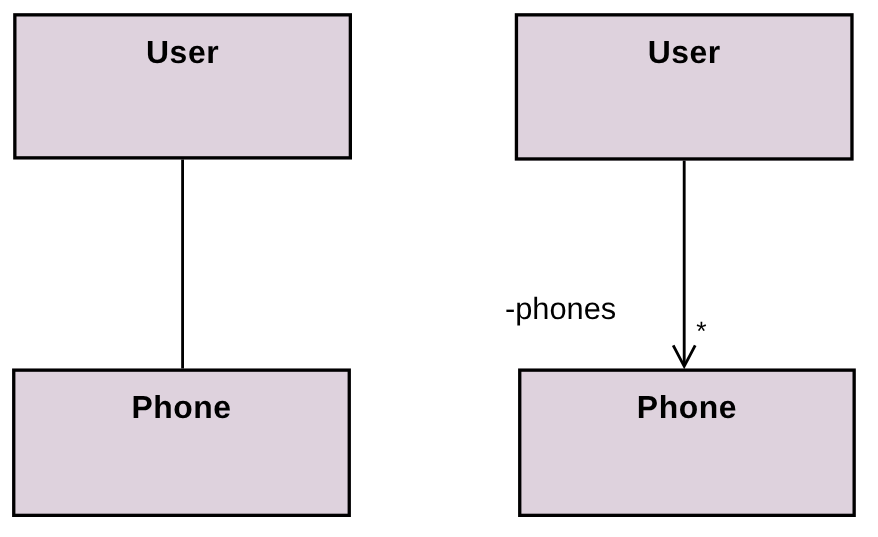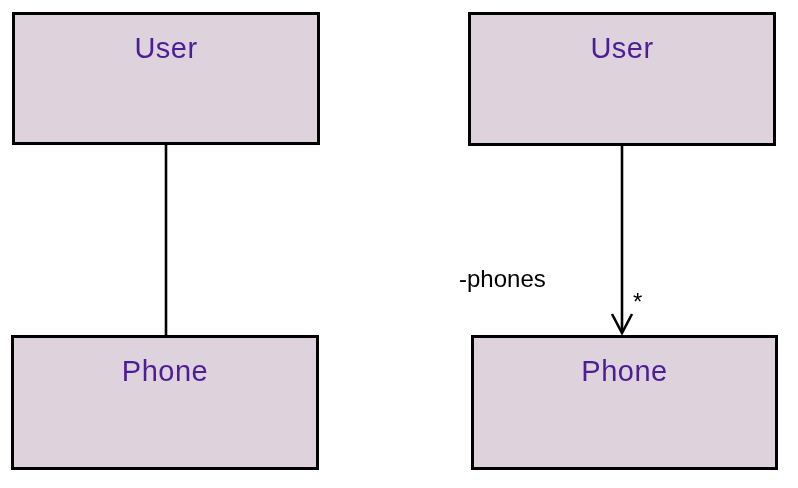--- a/index.html
+++ b/index.html
@@ -24,39 +24,39 @@
     position:absolute;
     box-sizing:border-box;
     background:var(--node-fill);
     border:3px solid var(--node-border);
     text-align:center;
   }
   .class-box .class-name{
     display:block;
     margin-top:17px;
     font-size:29px;
-    font-weight:normal;
-    color:#4c1d95;
+    font-weight:bold;
+    color:#000000;
     letter-spacing:0.5px;
   }
   .box-left-user   {left:12px;  top:12px;  width:308px; height:133px;}
   .box-left-phone  {left:11px;  top:335px; width:308px; height:135px;}
   .box-right-user  {left:468px; top:12px;  width:308px; height:134px;}
   .box-right-phone {left:471px; top:335px; width:307px; height:135px;}
   .edges{
     position:absolute;
     left:0; top:0;
     width:798px;
     height:488px;
     pointer-events:none;
   }
   .edge-label{
     position:absolute;
     color:#000;
-    font-size:24px;
+    font-size:28px;
     font-weight:normal;
     white-space:nowrap;
   }
   .label-phones{left:459px; top:265px;}
   .label-multiplicity{left:633px; top:288px; font-size:24px;}
 </style>
 </head>
 <body>
 
 <div class="canvas">

